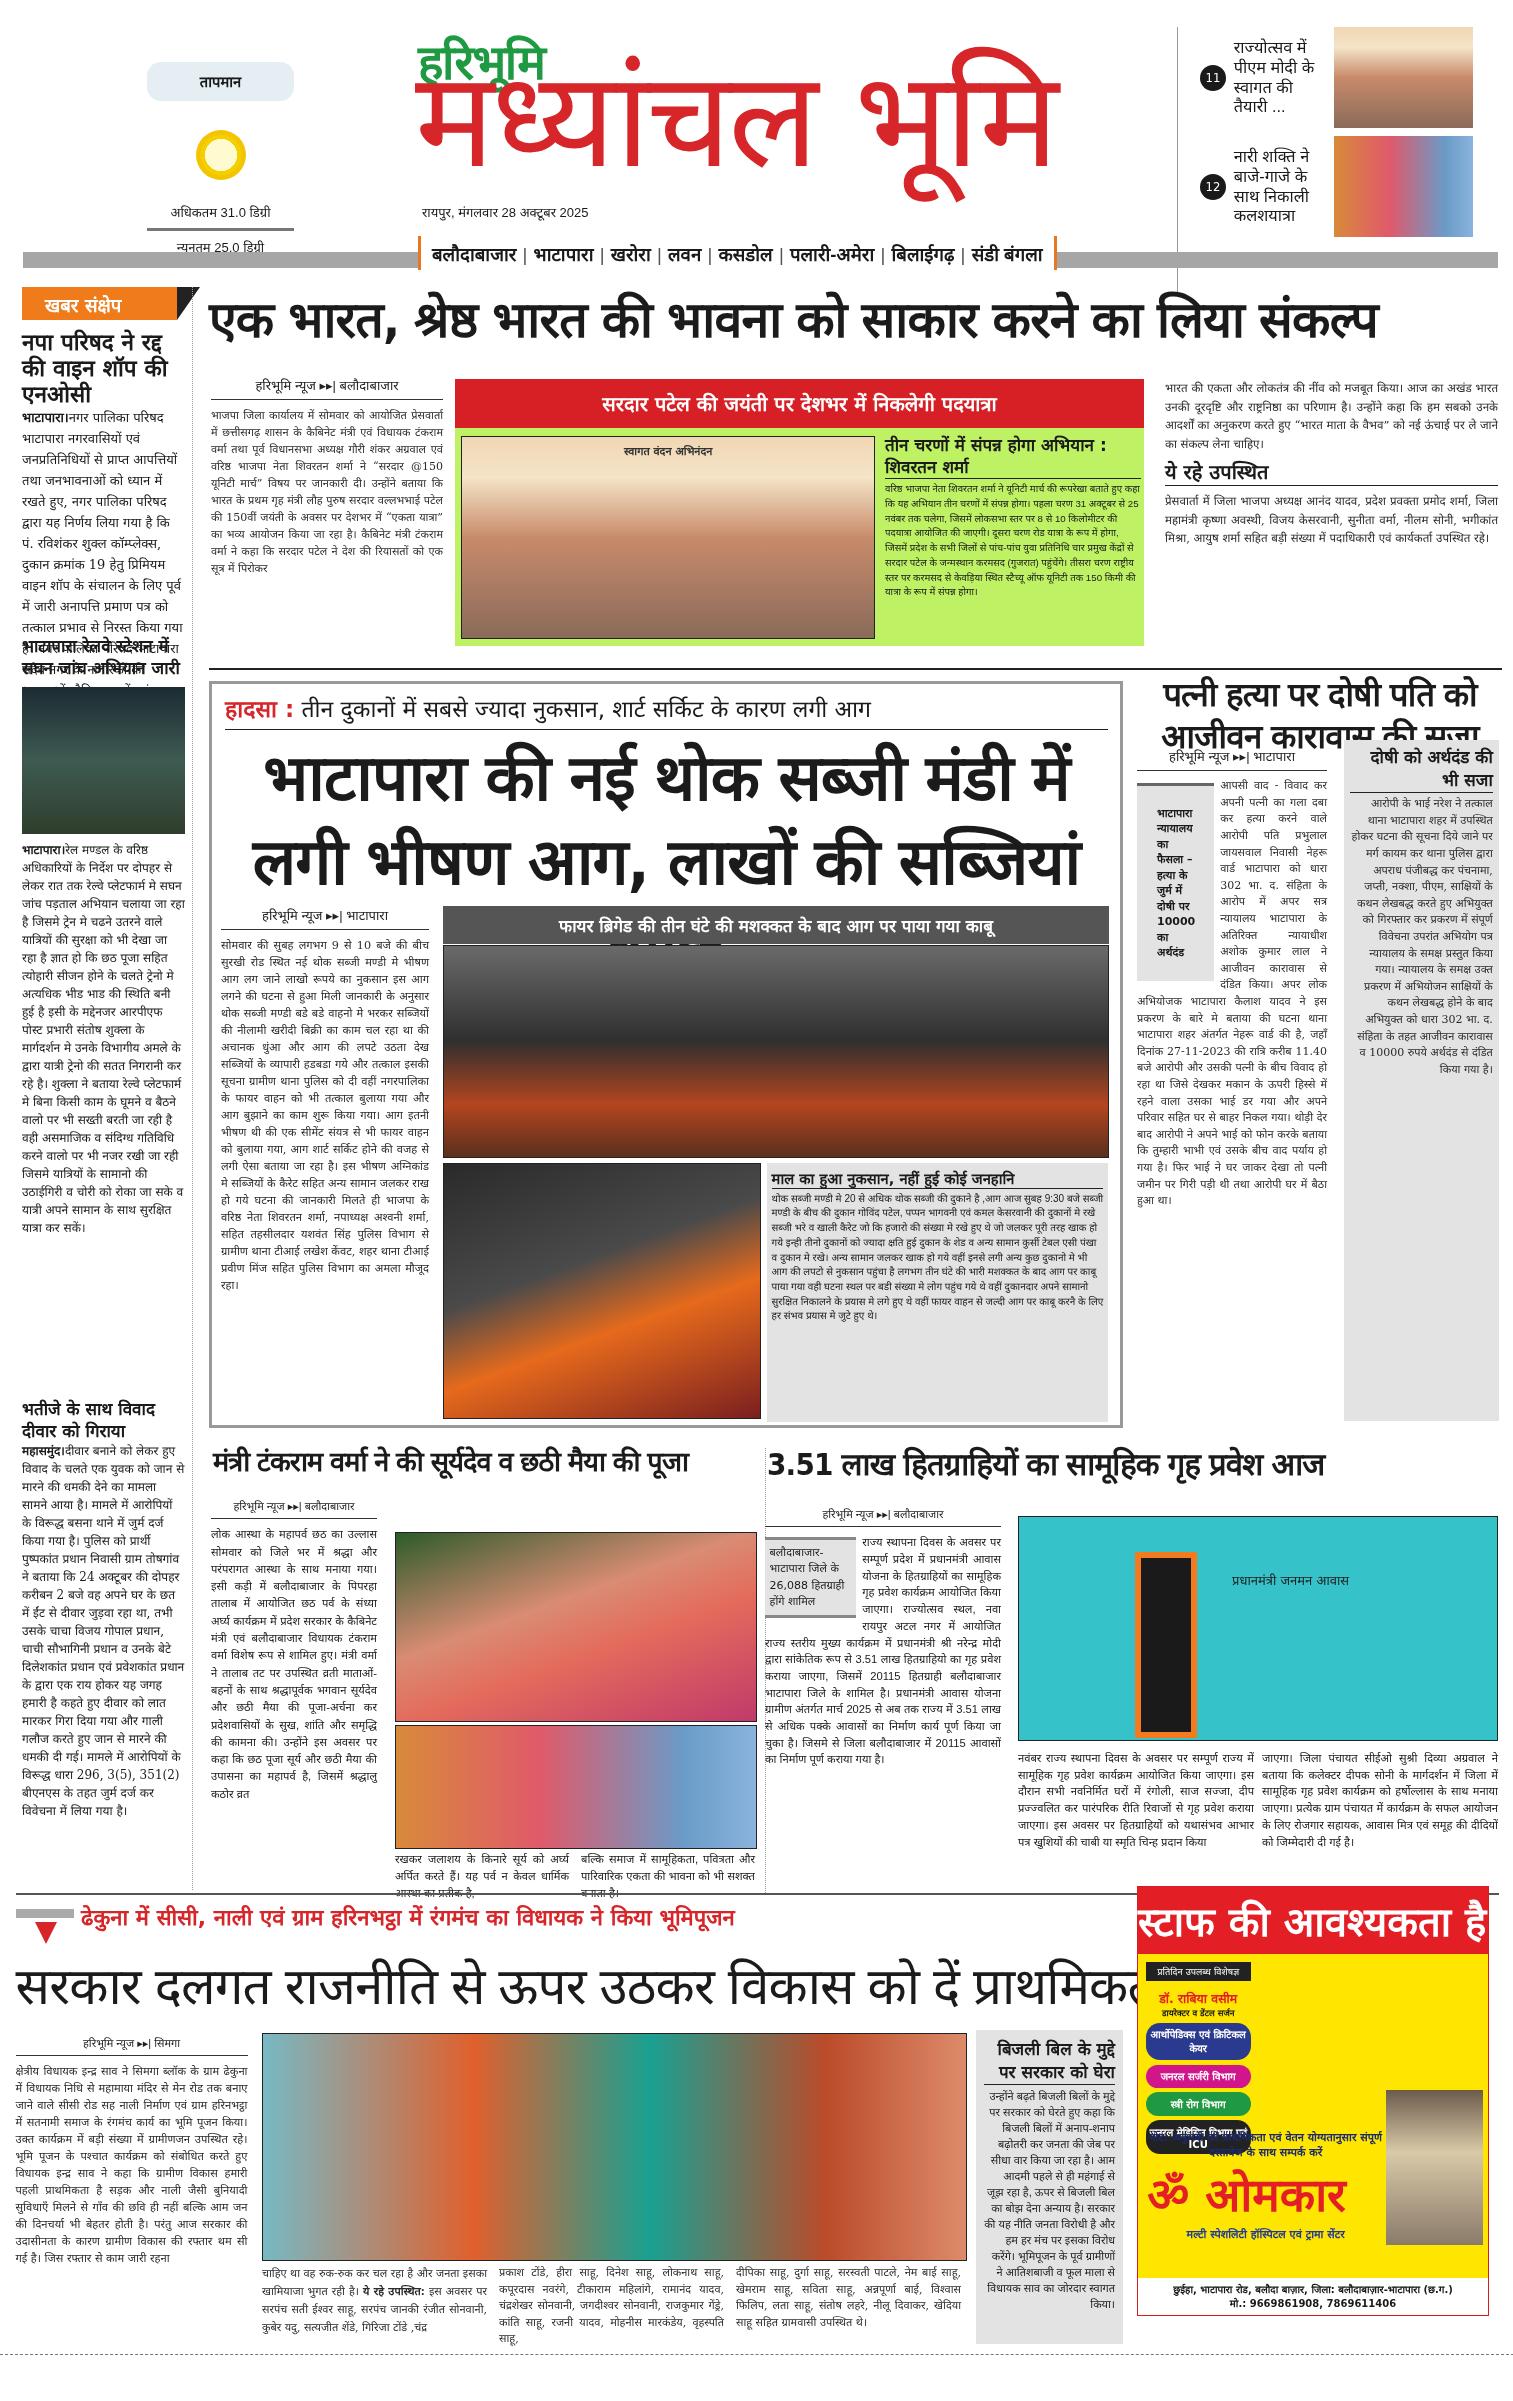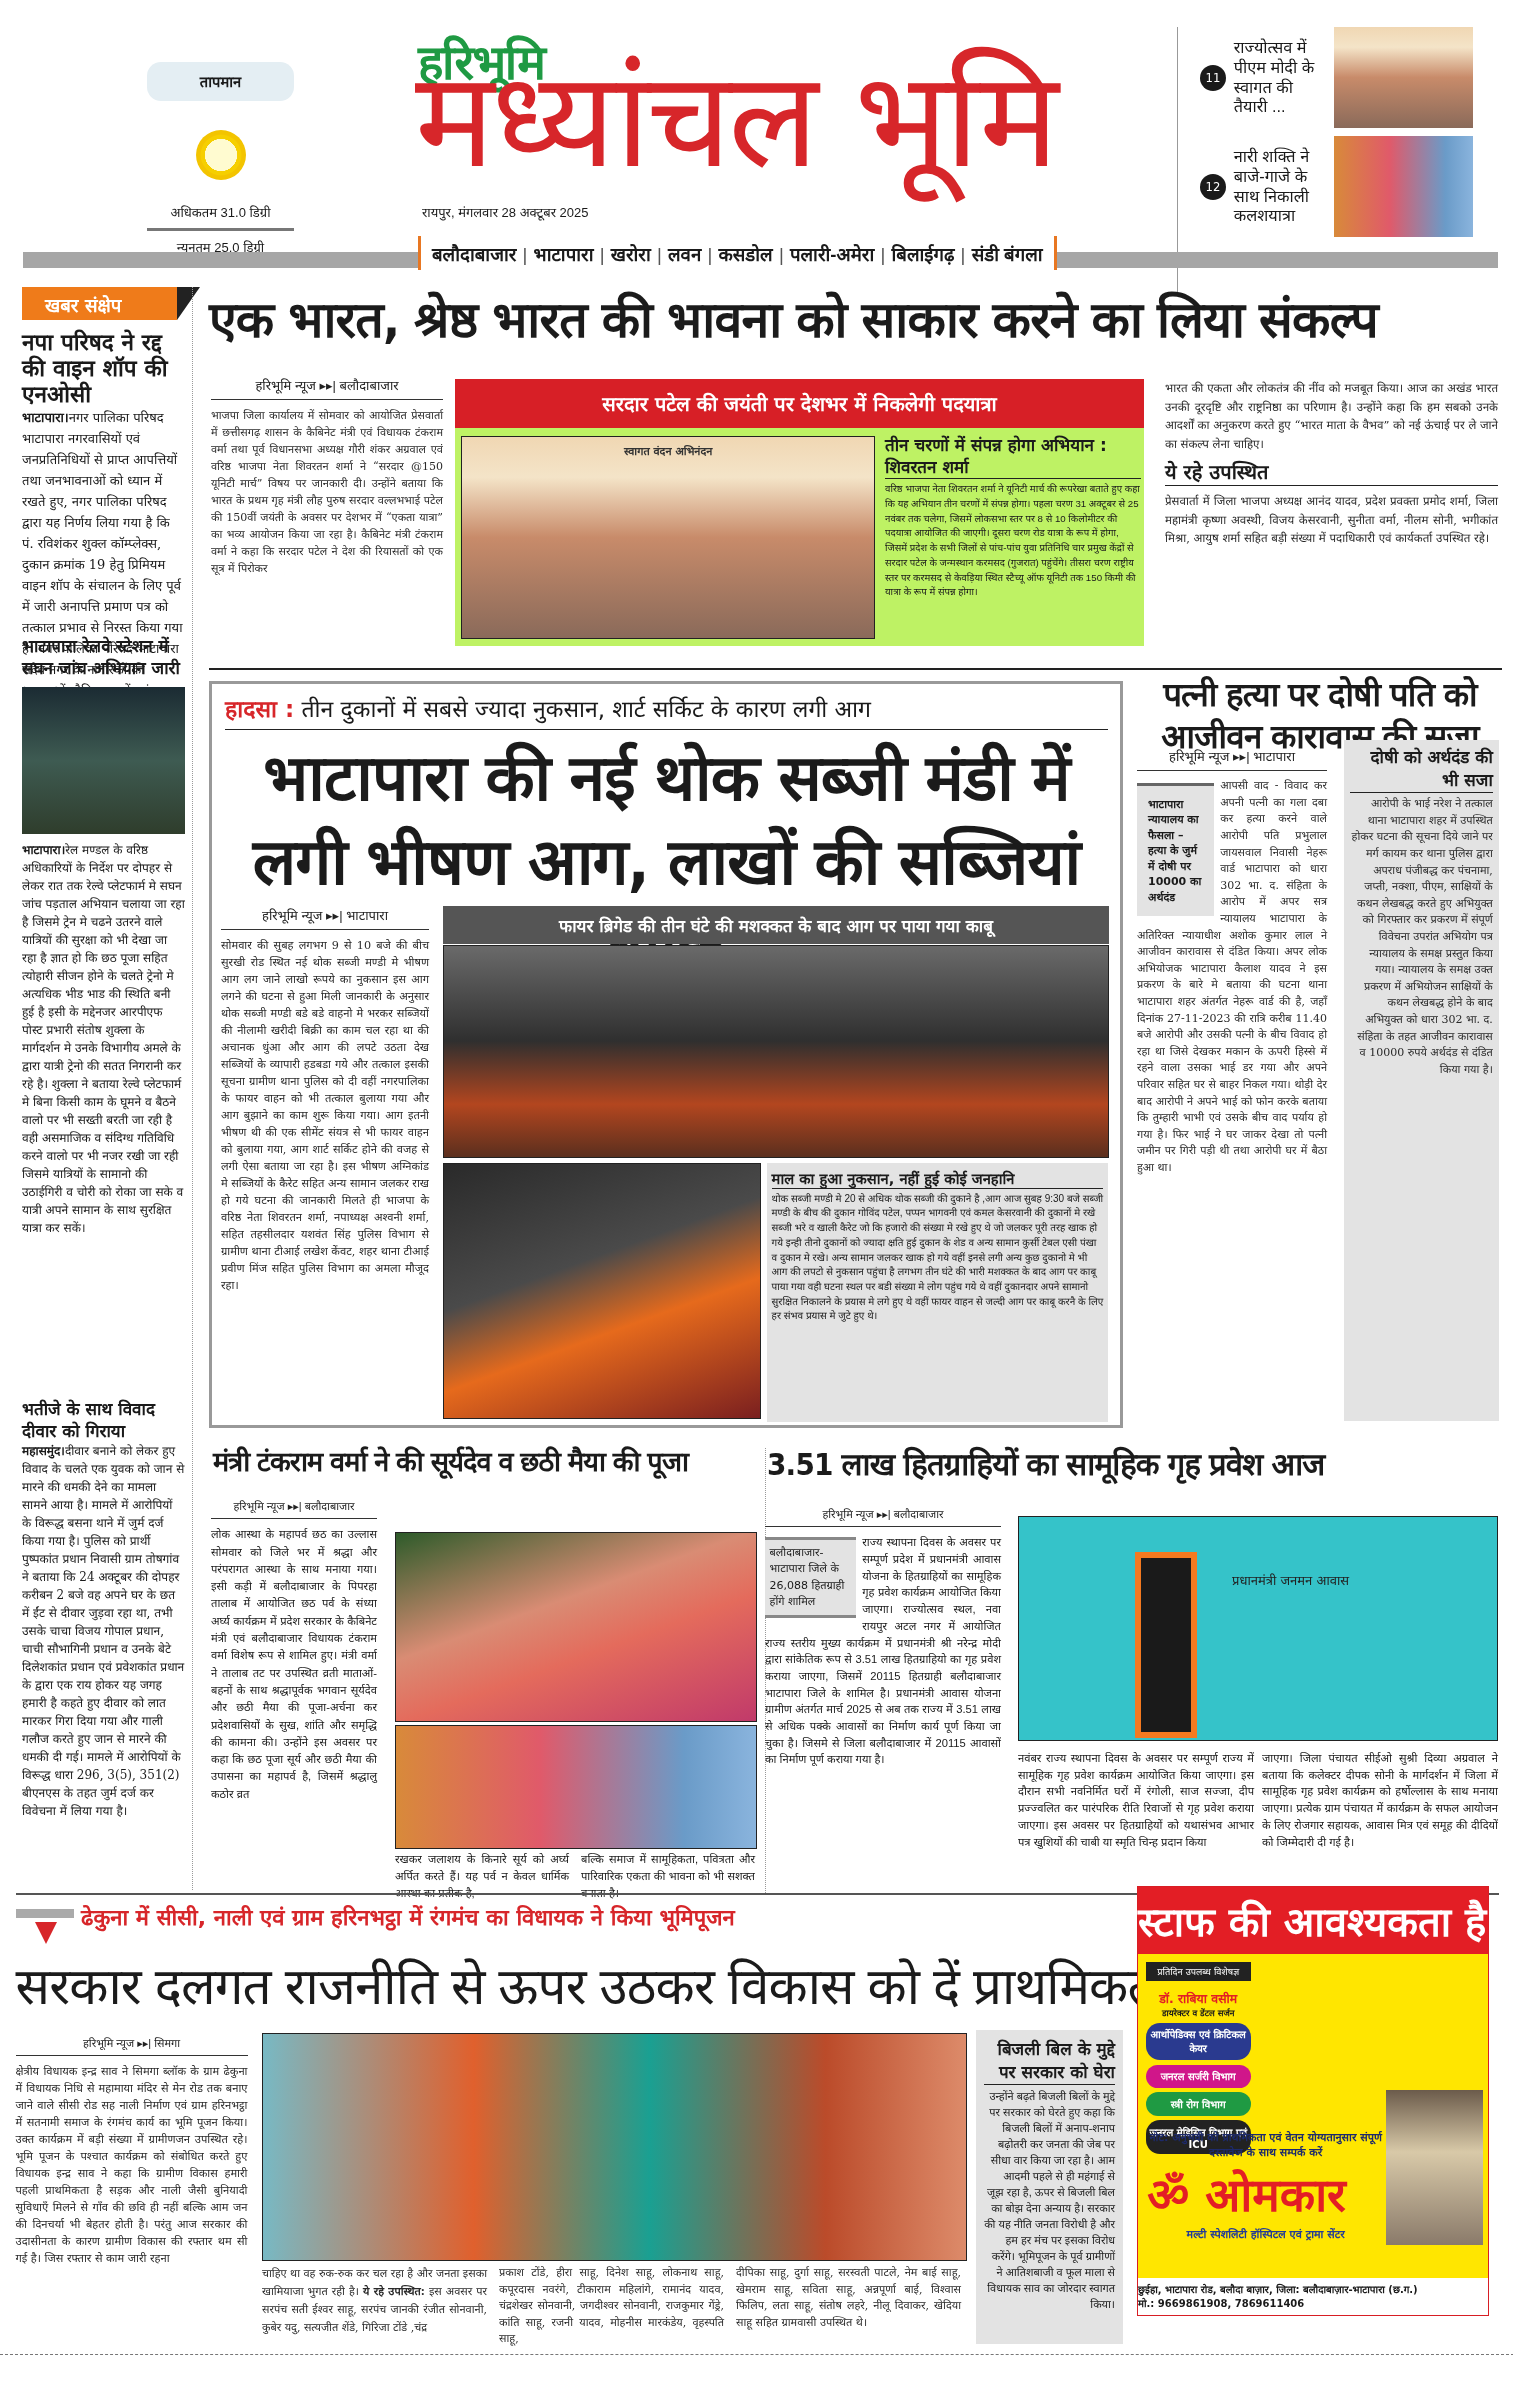--- a/index.html
+++ b/index.html
@@ -145,21 +145,21 @@
 <div class="abs photo fire-photo" style="left:443px;top:945px;width:666px;height:213px"></div>
 <div class="abs photo fire-photo2" style="left:443px;top:1163px;width:318px;height:256px"></div>
 <div class="abs grey-box" style="left:767px;top:1163px;width:341px;height:259px;padding:4.6px">
   <div class="subhl" style="font-size:14.7px;border-bottom:1.5px solid #222">माल का हुआ नुकसान, नहीं हुई कोई जनहानि</div>
   <div class="cond" style="font-size:10px;line-height:14.7px;margin-top:3.1px">थोक सब्जी मण्डी मे 20 से अधिक थोक सब्जी की दुकाने है ,आग आज सुबह 9:30 बजे सब्जी मण्डी के बीच की दुकान गोविंद पटेल, पप्पन भागवनी एवं कमल केसरवानी की दुकानों मे रखे सब्जी भरे व खाली कैरेट जो कि हजारो की संख्या मे रखे हुए थे जो जलकर पूरी तरह खाक हो गये इन्ही तीनो दुकानों को ज्यादा क्षति हुई दुकान के शेड व अन्य सामान कुर्सी टेबल एसी पंखा व दुकान मे रखे। अन्य सामान जलकर खाक हो गये वहीं इनसे लगी अन्य कुछ दुकानो मे भी आग की लपटो से नुकसान पहुंचा है लगभग तीन घंटे की भारी मशक्कत के बाद आग पर काबू पाया गया वही घटना स्थल पर बडी संख्या मे लोग पहुंच गये थे वहीं दुकानदार अपने सामानो सुरक्षित निकालने के प्रयास मे लगे हुए थे वहीं फायर वाहन से जल्दी आग पर काबू करनै के लिए हर संभव प्रयास मे जुटे हुए थे।</div>
 </div>
 
 <div class="abs hl" style="left:1138px;top:674px;width:364px;font-size:33px;line-height:42px;text-align:center">पत्नी हत्या पर दोषी पति को आजीवन कारावास की सजा</div>
 <div class="abs" style="left:1137px;top:747px;width:190px">
   <div class="dateline"><span>हरिभूमि न्यूज</span> ▸▸| <span>भाटापारा</span></div>
-  <div class="grey-box" style="float:left;width:77px;margin:4.6px 6.2px 3.1px 0;padding:11px;border-top:3.1px solid #666;font-size:11px;line-height:15.5px;font-weight:bold">भाटापारा न्यायालय का फैसला – हत्या के जुर्म में दोषी पर 10000 का अर्थदंड</div>
+  <div class="grey-box" style="float:left;width:77px;margin:4.6px 6.2px 3.1px 0;padding:20px;border-top:3.1px solid #666;font-size:11px;line-height:15.5px;font-weight:bold">भाटापारा न्यायालय का फैसला – हत्या के जुर्म में दोषी पर 10000 का अर्थदंड</div>
   <div class="body-text" style="font-size:11px;line-height:16.6px">आपसी वाद - विवाद कर अपनी पत्नी का गला दबा कर हत्या करने वाले आरोपी पति प्रभुलाल जायसवाल निवासी नेहरू वार्ड भाटापारा को धारा 302 भा. द. संहिता के आरोप में अपर सत्र न्यायालय भाटापारा के अतिरिक्त न्यायाधीश अशोक कुमार लाल ने आजीवन कारावास से दंडित किया। अपर लोक अभियोजक भाटापारा कैलाश यादव ने इस प्रकरण के बारे मे बताया की घटना थाना भाटापारा शहर अंतर्गत नेहरू वार्ड की है, जहॉं दिनांक 27-11-2023 की रात्रि करीब 11.40 बजे आरोपी और उसकी पत्नी के बीच विवाद हो रहा था जिसे देखकर मकान के ऊपरी हिस्से में रहने वाला उसका भाई डर गया और अपने परिवार सहित घर से बाहर निकल गया। थोड़ी देर बाद आरोपी ने अपने भाई को फोन करके बताया कि तुम्हारी भाभी एवं उसके बीच वाद पर्याय हो गया है। फिर भाई ने घर जाकर देखा तो पत्नी जमीन पर गिरी पड़ी थी तथा आरोपी घर में बैठा हुआ था।</div>
 </div>
 <div class="abs grey-box" style="left:1344px;top:740px;width:155px;height:681px;padding:6.2px">
   <div class="subhl" style="font-size:17px;line-height:23px;text-align:right;border-bottom:1.5px solid #222">दोषी को अर्थदंड की भी सजा</div>
   <div class="body-text" style="font-size:11px;line-height:16.6px;text-align:right;margin-top:3.1px">आरोपी के भाई नरेश ने तत्काल थाना भाटापारा शहर में उपस्थित होकर घटना की सूचना दिये जाने पर मर्ग कायम कर थाना पुलिस द्वारा अपराध पंजीबद्ध कर पंचनामा, जप्ती, नक्शा, पीएम, साक्षियों के कथन लेखबद्ध करते हुए अभियुक्त को गिरफ्तार कर प्रकरण में संपूर्ण विवेचना उपरांत अभियोग पत्र न्यायालय के समक्ष प्रस्तुत किया गया। न्यायालय के समक्ष उक्त प्रकरण में अभियोजन साक्षियों के कथन लेखबद्ध होने के बाद अभियुक्त को धारा 302 भा. द. संहिता के तहत आजीवन कारावास व 10000 रुपये अर्थदंड से दंडित किया गया है।</div>
 </div>
 
 <div class="abs hl" style="left:213px;top:1447px;width:546px;font-size:27px;white-space:nowrap">मंत्री टंकराम वर्मा ने की सूर्यदेव व छठी मैया की पूजा</div>
 <div class="abs" style="left:211px;top:1498px;width:166px">
   <div class="dateline" style="font-size:11px"><span>हरिभूमि न्यूज</span> ▸▸| <span>बलौदाबाजार</span></div>
@@ -217,20 +217,20 @@
       <div class="ad-pill" style="background:#2a3a8f">आर्थोपेडिक्स एवं क्रिटिकल केयर</div>
       <div class="ad-pill" style="background:#d0168a">जनरल सर्जरी विभाग</div>
       <div class="ad-pill" style="background:#1f9a43">स्त्री रोग विभाग</div>
       <div class="ad-pill" style="background:#222">जनरल मेडिसिन विभाग एवं ICU</div>
     </div>
   </div>
   <div style="position:absolute;left:7.7px;top:242px;width:240px;font-size:11px;font-weight:bold;text-align:center;color:#1d2a6b">नोट: अनुभवी को प्राथमिकता एवं वेतन योग्यतानुसार संपूर्ण दस्तावेज के साथ सम्पर्क करें</div>
   <div style="position:absolute;left:9.3px;top:275px;font-size:46px;font-weight:bold;color:#e31e25"><span>ॐ</span> <span>ओमकार</span></div>
   <div style="position:absolute;left:7.7px;top:339px;width:240px;font-size:11px;font-weight:bold;color:#233b95;text-align:center">मल्टी स्पेशलिटी हॉस्पिटल एवं ट्रामा सेंटर</div>
   <div style="position:absolute;left:248px;top:203px;width:97px;height:155px;background:linear-gradient(180deg,#6b5b4b,#d8c9a8 40%,#8a7a6a)"></div>
-  <div style="position:absolute;left:0;bottom:0;width:100%;background:#fff;text-align:left;padding:4.6px 0;font-size:10px;font-weight:bold">
+  <div style="position:absolute;left:0;bottom:0;width:100%;background:#fff;text-align:center;padding:4.6px 0;font-size:10px;font-weight:bold">
     <div>छुईहा, भाटापारा रोड, बलौदा बाज़ार, जिला: बलौदाबाज़ार-भाटापारा (छ.ग.)</div>
     <div>मो.: 9669861908, 7869611406</div>
   </div>
 </div>
 
 <div class="dashed" style="top:2354px"></div>
 
 
 </body></html>

